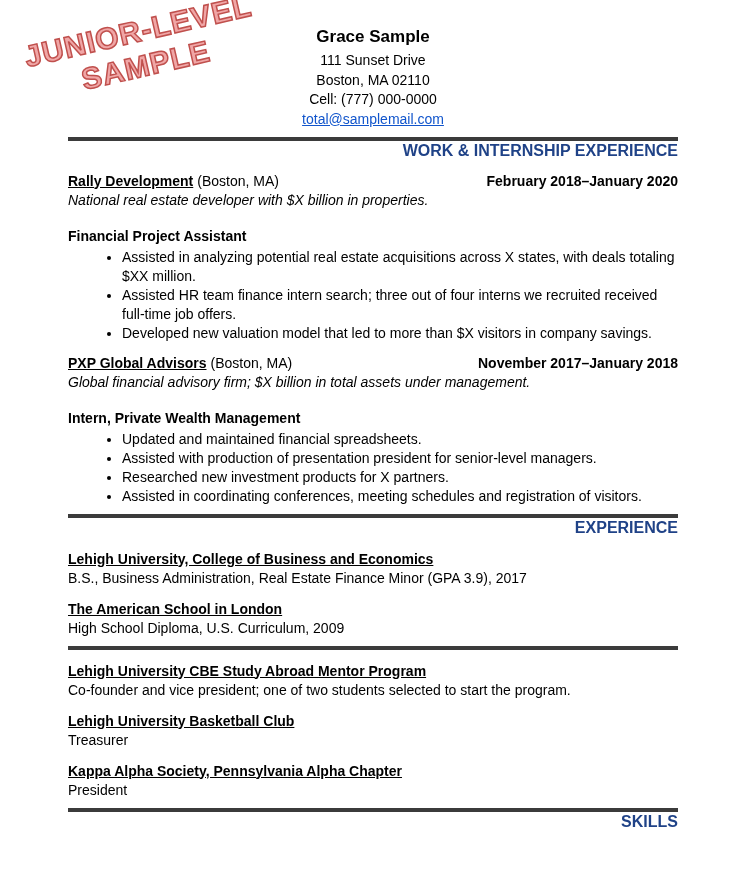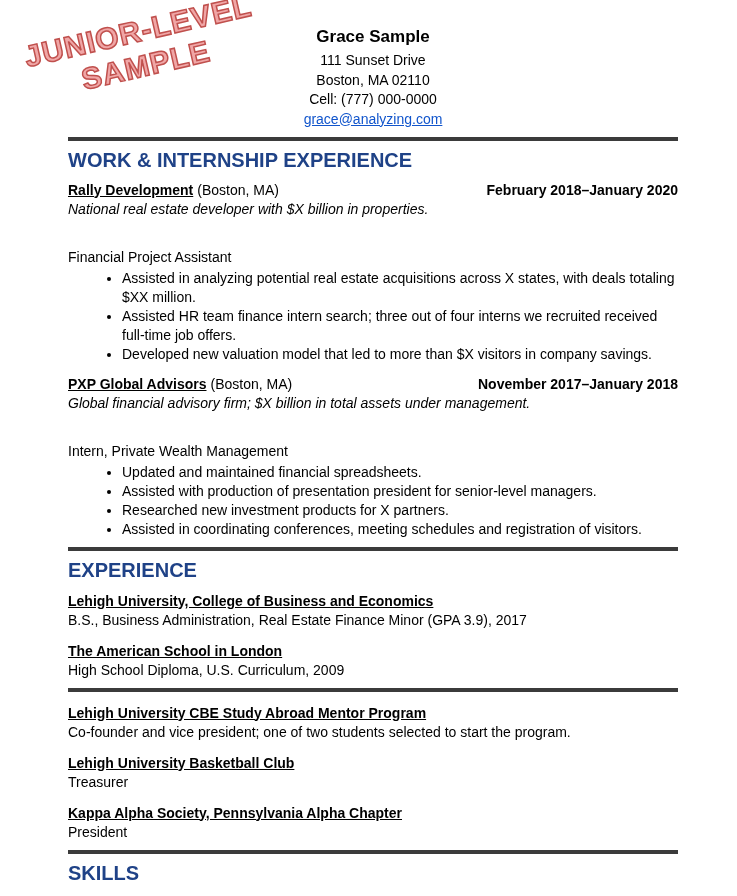--- a/index.html
+++ b/index.html
@@ -42,35 +42,34 @@
   .email-line { line-height: 19px; }
   .email-link { color: var(--link, #1155CC); text-decoration: underline; cursor: pointer; }
 
   
   .rule { height: 4px; background: var(--rule, #3B3B3B); margin-top: 8px; border: none; }
 
   
   .sec-title {
     color: var(--section-heading, #1F4287);
     font-weight: bold;
-    font-size: 20px;
-    text-align: left;
+    font-size: 16px;
+    text-align: right;
     line-height: 20px;
-    margin-top: 9px;
   }
 
   
   .job { margin-top: 11px; }
   .job-head { display: flex; justify-content: space-between; line-height: 19px; }
   .company-wrap { font-weight: bold; }
   .company { text-decoration: underline; }
   .loc { font-weight: normal; margin-left: 4px; }
   .dates { font-weight: bold; white-space: nowrap; }
   .desc { font-style: italic; line-height: 19px; }
-  .role { font-weight: normal; margin-top: 29px; line-height: 19px; }
+  .role { font-weight: bold; margin-top: 17px; line-height: 19px; }
   ul.bullets { margin: 2px 0 0 0; padding-left: 48px; }
   ul.bullets li { line-height: 19px; margin-left: 6px; }
 
   
   .entry { margin-top: 12px; }
   .entry-title { font-weight: bold; line-height: 19px; text-decoration: underline; }
   .entry-detail { line-height: 19px; }
 </style>
 </head>
 <body>
@@ -81,21 +80,21 @@
 </div>
 
 <div class="content">
 
   <div class="resume-header">
     <div class="name">Grace Sample</div>
     <div class="contact-line">111 Sunset Drive</div>
     <div class="contact-line">Boston, MA 02110</div>
     <div class="contact-line">Cell: (777) 000-0000</div>
     <div class="email-line">
-      <a class="email-link" href="#">grace@analyzing.com</a>
+      <a class="email-link" href="#">total@samplemail.com</a>
     </div>
   </div>
 
   <div class="rule"></div>
 
   <div class="sec-title">WORK &amp; INTERNSHIP EXPERIENCE</div>
 
   <div class="job">
     <div class="job-head">
       <div class="company-wrap">

